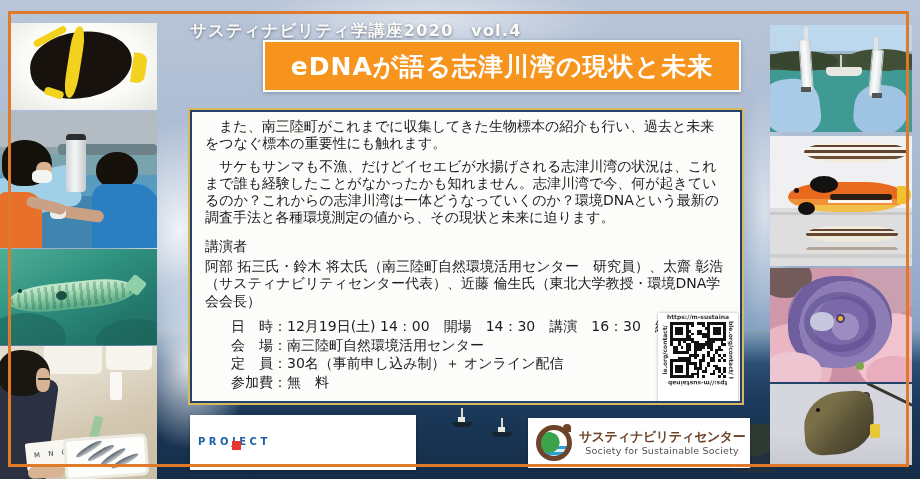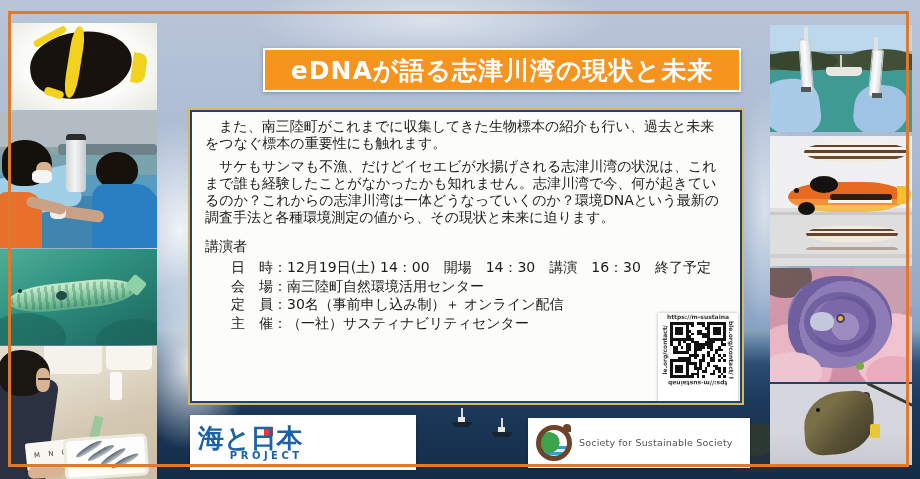--- a/index.html
+++ b/index.html
@@ -112,21 +112,21 @@
   .p7 .grn{left:86px;top:94px;width:8px;height:8px;background:#7aa84a;border-radius:50%;}
   
   .p8{left:770px;top:384px;width:142px;height:81px;background:linear-gradient(180deg,#d6d6de 0 60%,#c9c9d2 100%);}
   .p8 .wire{left:98px;top:-2px;width:50px;height:3px;background:#3a3630;transform:rotate(26deg);transform-origin:left top;}
   .p8 .hook{left:92px;top:8px;width:8px;height:8px;border:2px solid #3a3630;border-radius:50%;}
   .p8 .fish{left:34px;top:8px;width:70px;height:62px;background:linear-gradient(135deg,#7a7048 0 30%,#5a5236 60%,#3c3826 100%);border-radius:55% 25% 55% 25%;transform:rotate(-4deg);}
   .p8 .taily{left:100px;top:40px;width:10px;height:14px;background:#e8c838;border-radius:2px;}
   .p8 .eye{left:46px;top:24px;width:4px;height:4px;background:#111;border-radius:50%;}
   
   .series{position:absolute;left:190px;top:20px;z-index:30;color:#fafaf7;font-size:16.5px;font-weight:600;letter-spacing:1px;text-shadow:0 1px 3px rgba(30,35,55,.55);}
-  .banner{position:absolute;left:263px;top:48px;width:478px;height:44px;z-index:30;background:#f7941d;border:2px solid #fff;box-shadow:0 1px 4px rgba(0,0,0,.25);display:flex;align-items:center;justify-content:center;}
+  .banner{position:absolute;left:263px;top:40px;width:478px;height:52px;z-index:30;background:#f7941d;border:2px solid #fff;box-shadow:0 1px 4px rgba(0,0,0,.25);display:flex;align-items:center;justify-content:center;}
   .banner h1{margin:0;color:#fff;font-size:25px;font-weight:bold;letter-spacing:1px;}
   .cbox{position:absolute;left:190px;top:110px;width:552px;height:293px;z-index:30;background:#fcfcfa;border:2px solid #24416e;box-shadow:0 0 0 2px #d8b95c;padding:6px 12px 4px 13px;color:#1c1c1c;overflow:hidden;}
   .cbox p{margin:0 0 6px;font-size:14px;line-height:1.22;text-indent:1em;}
   .cbox .sph{margin:12px 0 2px;font-size:14px;line-height:1.25;}
   .cbox .spk{margin:0 0 7px;font-size:14px;line-height:1.24;text-indent:0;}
   .details{margin-left:26px;font-size:14px;line-height:1.32;}
   .drow{white-space:nowrap;height:18.6px;}
   .drow .dl{font-weight:500;}
   
   .qrbox{position:absolute;left:466px;top:201px;width:80px;height:90px;background:#fff;z-index:31;box-shadow:0 0 3px rgba(0,0,0,.3);display:flex;flex-direction:column;align-items:center;}
@@ -274,33 +274,35 @@
   <div class="ph p8">
     <i class="wire"></i>
     <i class="hook"></i>
     <i class="fish"></i>
     <i class="taily"></i>
     <i class="eye"></i>
   </div>
 
   <div class="frame"></div>
 
+  <div class="series">サスティナビリティ学講座2020　vol.4</div>
   <div class="banner">
     <h1>eDNAが語る志津川湾の現状と未来</h1>
   </div>
 
   <div class="cbox">
     <p>また、南三陸町がこれまでに収集してきた生物標本の紹介も行い、過去と未来をつなぐ標本の重要性にも触れます。</p>
     <p>サケもサンマも不漁、だけどイセエビが水揚げされる志津川湾の状況は、これまで誰も経験したことがなかったかも知れません。志津川湾で今、何が起きているのか？これからの志津川湾は一体どうなっていくのか？環境DNAという最新の調査手法と各種環境測定の値から、その現状と未来に迫ります。</p>
     <div class="sph">講演者</div>
+    <div class="spk">阿部 拓三氏・鈴木 将太氏（南三陸町自然環境活用センター　研究員）、太齋 彰浩（サスティナビリティセンター代表）、近藤 倫生氏（東北大学教授・環境DNA学会会長）</div>
     <div class="details">
       <div class="drow"><span class="dl">日　時：</span><span class="dv">12月19日(土) 14：00　開場　14：30　講演　16：30　終了予定</span></div>
       <div class="drow"><span class="dl">会　場：</span><span class="dv">南三陸町自然環境活用センター</span></div>
       <div class="drow"><span class="dl">定　員：</span><span class="dv">30名（事前申し込み制）＋ オンライン配信</span></div>
-      <div class="drow"><span class="dl">主　催：</span><span class="dv">（一社）サスティナビリティセンター</span></div>
+      <div class="drow"><span class="dl">参加費：</span><span class="dv">無　料</span></div>
 
     </div>
     <div class="qrbox">
       <div class="qrtxt">https://m-sustaina</div>
       <div class="qrmid">
         <div class="qrtxt qrv qrvL">le.org/contact/</div>
         <div class="qrcode">
             <i style="left:0px;top:0px;width:2.6666666666666665px;height:2.6666666666666665px"></i>
             <i style="left:2.6666666666666665px;top:0px;width:2.6666666666666665px;height:2.6666666666666665px"></i>
             <i style="left:5.333333333333333px;top:0px;width:2.6666666666666665px;height:2.6666666666666665px"></i>
@@ -541,25 +543,25 @@
           </div>
         <div class="qrtxt qrv">ble.org/contact/ ht</div>
       </div>
       <div class="qrtxt qrbot">tps://m-sustainab</div>
     </div>
   </div>
 
   <div class="lbox nippon">
     <div class="umi">
       <span class="sun"></span>
-      <span class="big">海と日本</span>
       <span class="proj">PROJECT</span>
     </div>
   </div>
 
   <div class="lbox csc">
     <div class="csc-mark"></div>
     <div class="csc-text">
+      <span class="csc-jp">サスティナビリティセンター</span>
       <span class="csc-en">Society for Sustainable Society</span>
     </div>
   </div>
 
 </div>
 
 </body></html>

